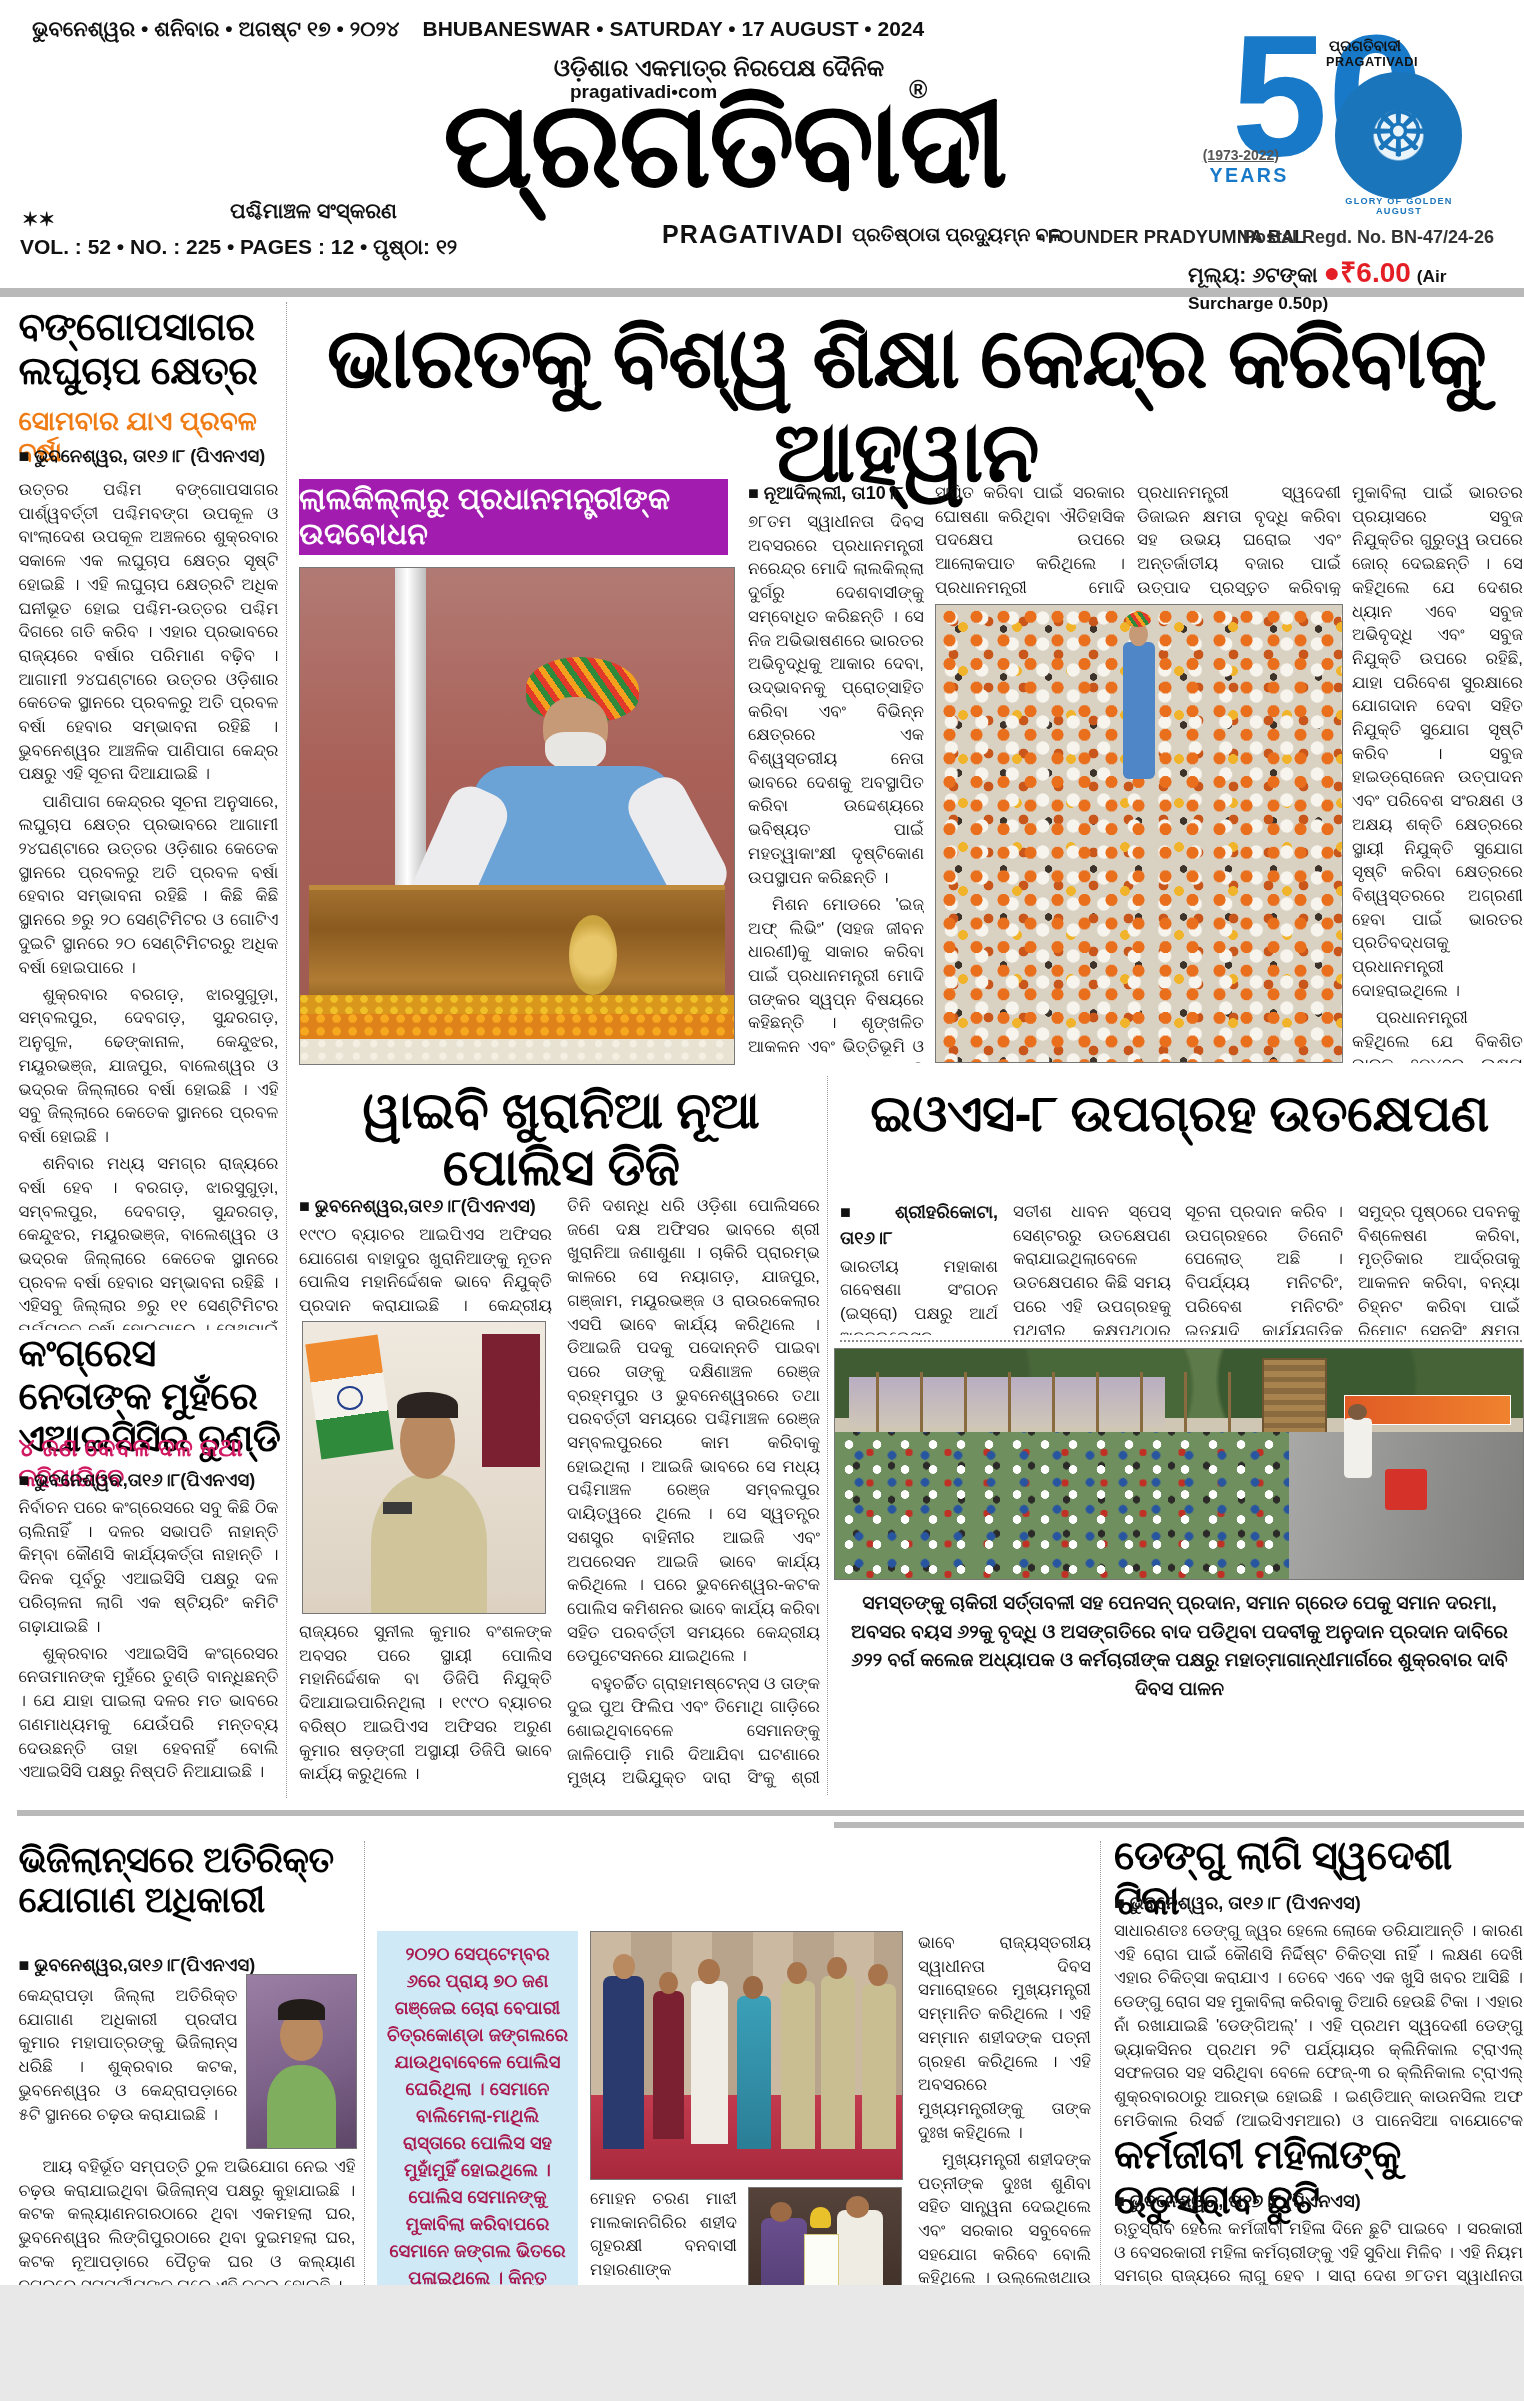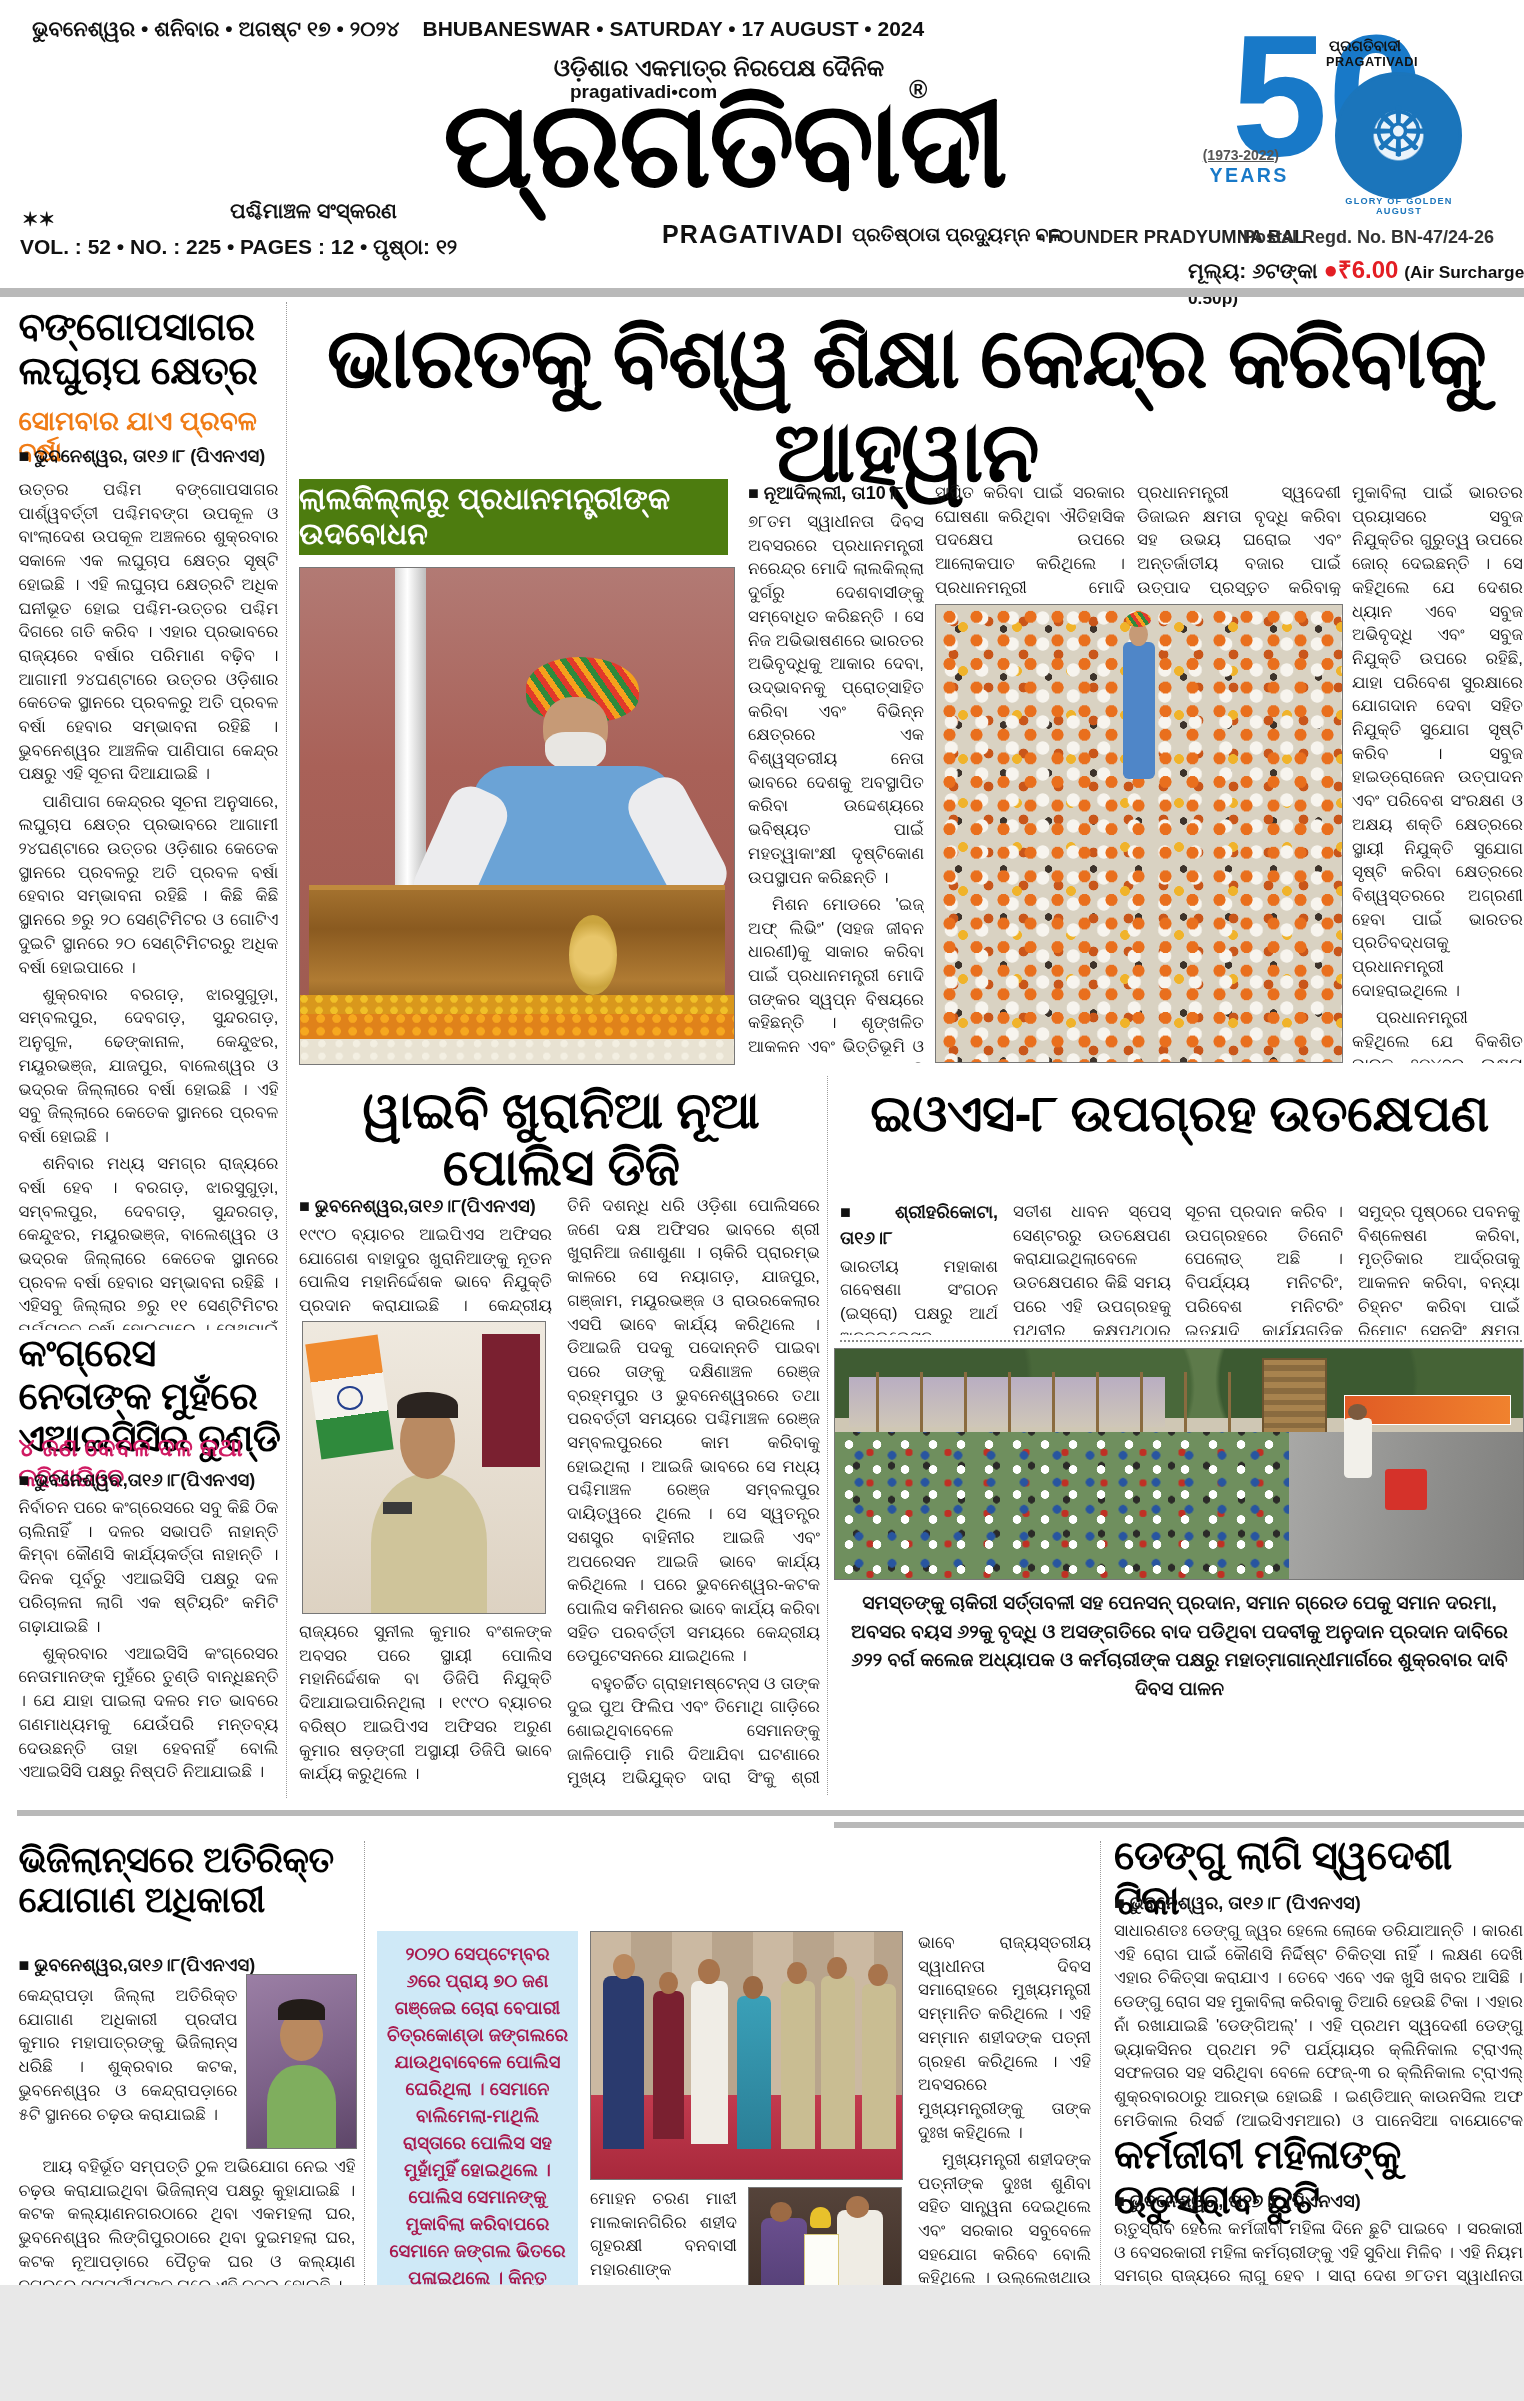--- a/index.html
+++ b/index.html
@@ -57,21 +57,21 @@
     <div class="abs" style="left:-10.4px;top:132px;font-size:19.6px;font-weight:bold;color:#1879c8;letter-spacing:2.3px;">YEARS</div>
     <div class="abs circ" style="left:115px;top:40px;width:121px;height:121px;background:radial-gradient(circle at 50% 50%, #eaf4fb 28%, #1b75bb 30%);border:3.5px solid #1b75bb;text-align:center;">
       <span style="font-size:69px;color:#1b75bb;line-height:115px;">☸</span>
     </div>
     <div class="abs" style="left:104px;top:164px;width:150px;text-align:center;font-size:9.2px;font-weight:bold;color:#1b75bb;letter-spacing:1.2px;">GLORY OF GOLDEN AUGUST</div>
   </div>
 
   <div class="abs" style="left:1243px;top:227px;font-size:18px;font-weight:bold;color:#333;">Postal Regd. No. BN-47/24-26</div>
   <div class="abs" style="left:1188px;top:252px;font-size:21px;font-weight:bold;">
     <span>ମୂଲ୍ୟ: ୬ଟଙ୍କା</span>
-    <span style="color:#e31e24;font-size:24px;">●₹6.00</span>
+    <span style="color:#e31e24;font-size:28px;">●₹6.00</span>
     <span style="font-size:17.3px;">(Air Surcharge 0.50p)</span>
   </div>
 
   <div class="abs hgray" style="left:0;top:288px;width:1525px;height:9.2px;"></div>
 
   <div class="abs vdot" style="left:286px;top:302px;height:1496px;"></div>
 
   <div class="abs hd" style="left:18.4px;top:305px;width:259px;font-size:39px;">ବଙ୍ଗୋପସାଗର ଲଘୁଚାପ କ୍ଷେତ୍ର</div>
   <div class="abs subhead" style="left:18.4px;top:406px;width:259px;font-size:26.5px;color:#f07c16;">ସୋମବାର ଯାଏ ପ୍ରବଳ ବର୍ଷା</div>
   <div class="abs" style="left:18.4px;top:446px;font-size:18px;font-weight:bold;">■ ଭୁବନେଶ୍ୱର, ତା୧୬।୮ (ପିଏନଏସ)</div>
@@ -88,21 +88,21 @@
   <div class="abs" style="left:18.4px;top:1470px;font-size:18px;font-weight:bold;">■ ଭୁବନେଶ୍ୱର,ତା୧୬।୮(ପିଏନଏସ)</div>
   <div class="abs body-text" style="left:18.4px;top:1496px;width:260px;height:293px;">
     <p class="noindent">ନିର୍ବାଚନ ପରେ କଂଗ୍ରେସରେ ସବୁ କିଛି ଠିକ ଚାଲିନାହିଁ । ଦଳର ସଭାପତି ନାହାନ୍ତି କିମ୍ବା କୌଣସି କାର୍ଯ୍ୟକର୍ତ୍ତା ନାହାନ୍ତି । ଦିନକ ପୂର୍ବରୁ ଏଆଇସିସି ପକ୍ଷରୁ ଦଳ ପରିଚାଳନା ଲାଗି ଏକ ଷ୍ଟିୟରିଂ କମିଟି ଗଢ଼ାଯାଇଛି ।</p>
     <p>ଶୁକ୍ରବାର ଏଆଇସିସି କଂଗ୍ରେସର ନେତାମାନଙ୍କ ମୁହଁରେ ତୁଣ୍ଡି ବାନ୍ଧିଛନ୍ତି । ଯେ ଯାହା ପାଇଲା ଦଳର ମତ ଭାବରେ ଗଣମାଧ୍ୟମକୁ ଯେଉଁପରି ମନ୍ତବ୍ୟ ଦେଉଛନ୍ତି ତାହା ହେବନାହିଁ ବୋଲି ଏଆଇସିସି ପକ୍ଷରୁ ନିଷ୍ପତି ନିଆଯାଇଛି ।</p>
     <p>ଓଡ଼ିଶା ପ୍ରଦେଶ କଂଗ୍ରେସ କମିଟିର ୪ ଜଣ ନେତାଙ୍କୁ ଏଆଇସିସି ଦଳୀୟ ମତ ମନ୍ତବ୍ୟ ରଖିବାକୁ ଅଧିକାର ଦେଇଛି । ସେହି ୪ ଜଣ ହେଲେ କଂଗ୍ରେସର ବିଧାୟକ ଦଳ ନେତା ରାମଚନ୍ଦ୍ର କାଡମ, ପୂର୍ବତନ ବିଧାୟକ ସନ୍ତୋଷ ସିଂ ସାଲୁଜା, ପୂର୍ବତନ କେନ୍ଦ୍ରମନ୍ତ୍ରୀ ଶ୍ରୀକାନ୍ତ ଜେନା ଓ ପୂର୍ବତନ ମୁଖପାତ୍ର ବିଶ୍ୱରଞ୍ଜନ ମହାନ୍ତି ।</p>
 
   </div>
 
   <div class="abs hd" style="left:299px;top:311px;width:1214px;font-size:84px;text-align:center;letter-spacing:-1.7px;">ଭାରତକୁ ବିଶ୍ୱ ଶିକ୍ଷା କେନ୍ଦ୍ର କରିବାକୁ ଆହ୍ୱାନ</div>
 
-  <div class="abs" style="left:299px;top:479px;width:429px;height:76px;background:#4d7c0f;display:flex;align-items:center;justify-content:center;">
+  <div class="abs" style="left:299px;top:479px;width:429px;height:76px;background:#a21caf;display:flex;align-items:center;justify-content:center;">
     <span style="color:#fff;font-size:30px;font-weight:bold;">ଲାଲକିଲ୍ଲାରୁ ପ୍ରଧାନମନ୍ତ୍ରୀଙ୍କ ଉଦବୋଧନ</span>
   </div>
 
   <div class="abs photo" style="left:299px;top:567px;width:434px;height:496px;background:linear-gradient(180deg,#b27a74 0%,#a96158 40%,#9c5a50 100%);">
     <div class="shape" style="left:22%;top:0;width:7%;height:100%;background:linear-gradient(90deg,#d8d8d8,#ffffff 40%,#bdbdbd);"></div>
     <div class="shape" style="left:52%;top:18%;width:26%;height:13%;background:repeating-linear-gradient(55deg,#e2392b 0 5.8px,#f5a01c 5.8px 11.5px,#2f8a3c 11.5px 17.3px);border-radius:55% 60% 45% 45%;"></div>
     <div class="shape" style="left:56%;top:26%;width:15%;height:13%;background:#c69a76;border-radius:45%;"></div>
     <div class="shape" style="left:56.5%;top:33%;width:14%;height:8%;background:#e8e6e2;border-radius:40% 40% 60% 60%;"></div>
     <div class="shape" style="left:40%;top:40%;width:46%;height:34%;background:#6ba3d6;border-radius:18% 18% 0 0;"></div>
     <div class="shape" style="left:30%;top:44%;width:14%;height:26%;background:#ececee;border-radius:23px;transform:rotate(24deg);"></div>

